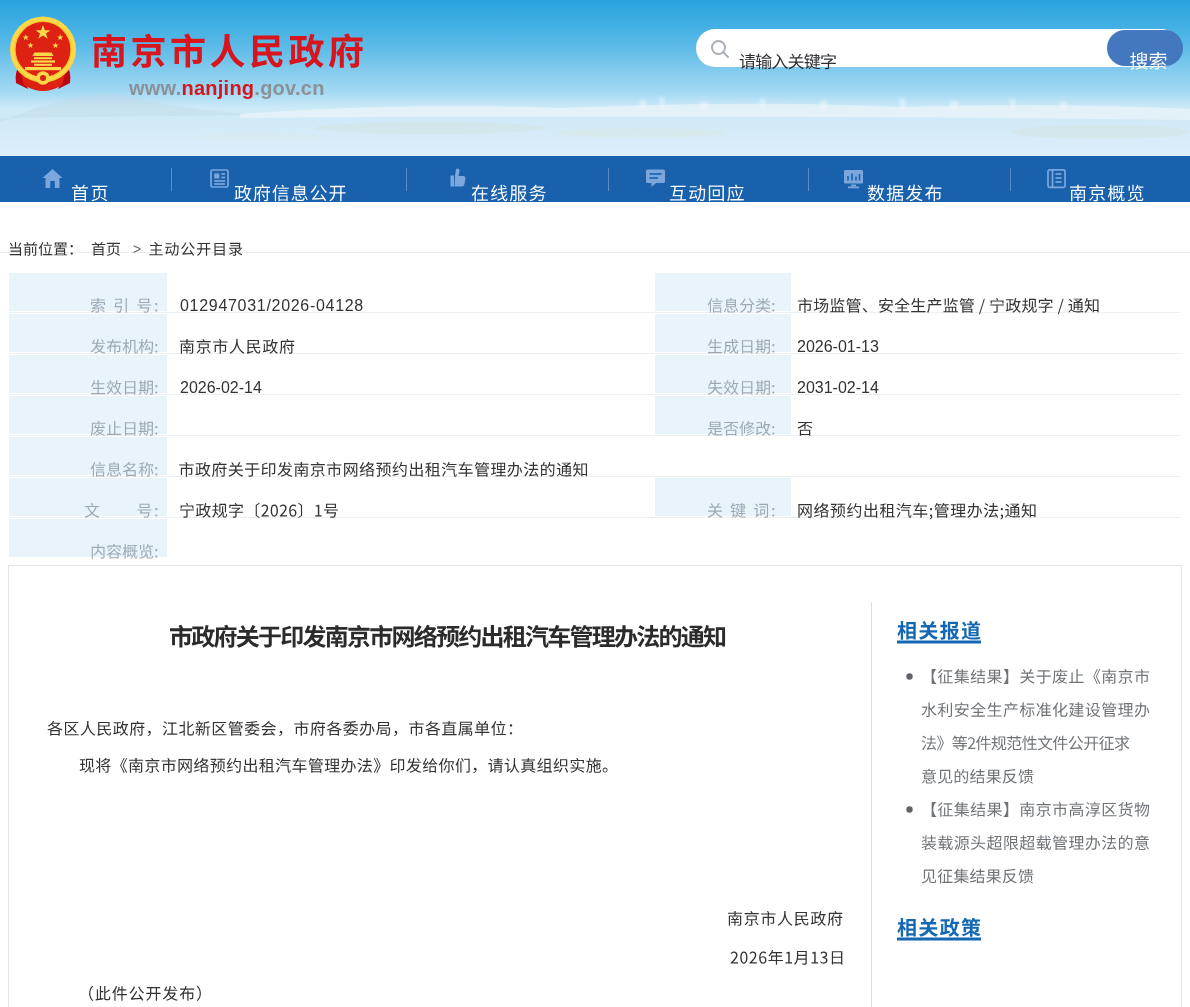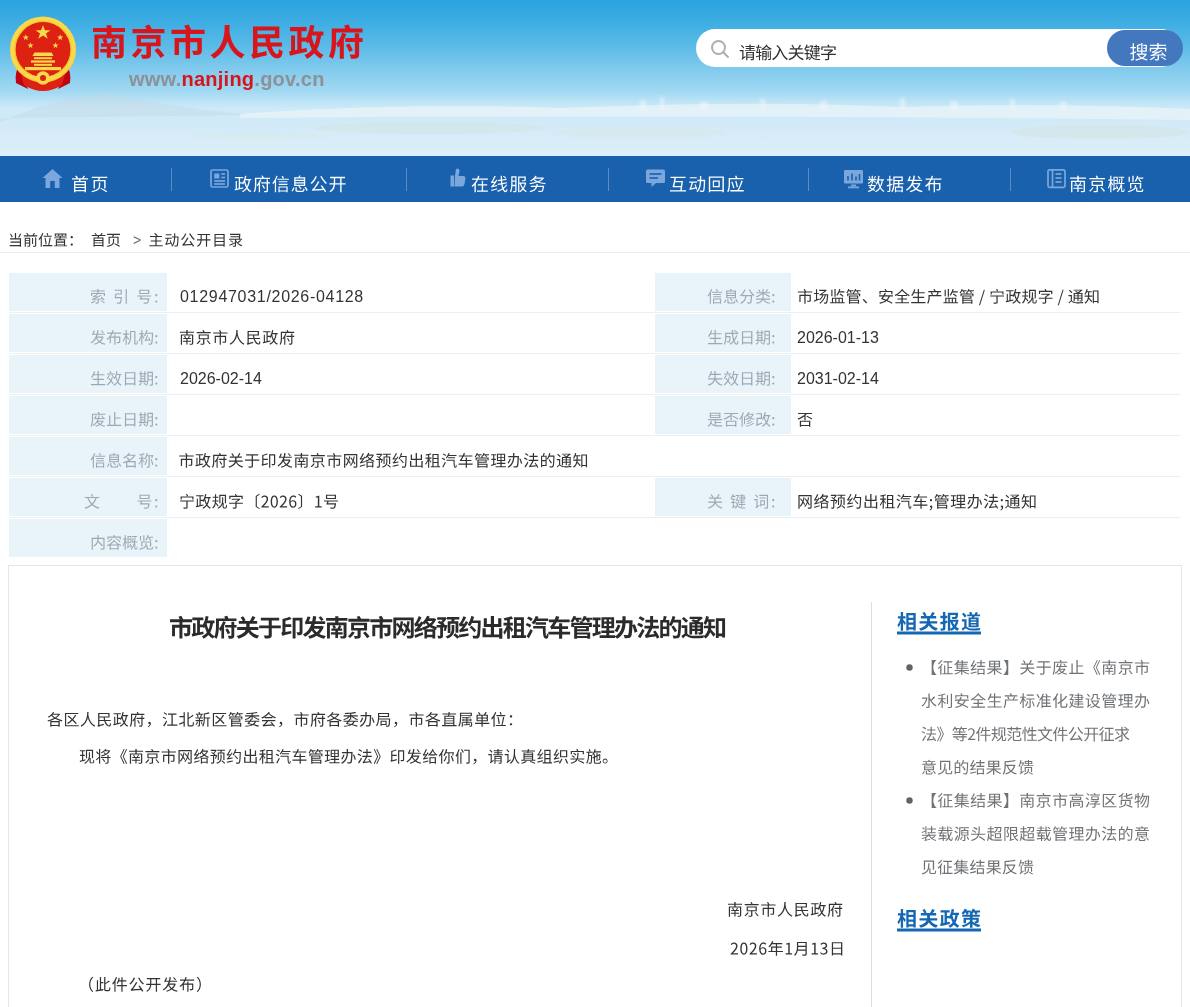--- a/index.html
+++ b/index.html
@@ -185,21 +185,21 @@
 <div class="hair" style="left:9px;top:312px;width:1172px"></div>
 <div class="hair" style="left:9px;top:353px;width:1172px"></div>
 <div class="hair" style="left:9px;top:394px;width:1172px"></div>
 <div class="hair" style="left:9px;top:435px;width:1172px"></div>
 <div class="hair" style="left:9px;top:476px;width:1172px"></div>
 <div class="hair" style="left:9px;top:517px;width:1172px"></div>
 
 <div class="contentbox"></div>
 <div class="divider"></div>
 
-<div class="abs" style="left:0;top:4px;width:1190px;height:834px">
+<div class="abs" style="left:0;top:13px;width:1190px;height:834px">
 <svg class="txt" width="1190" height="1007" viewBox="0 0 1190 1007">
       <defs>
         <path id="gB5357" d="M436 -843V-767H56V-655H436V-580H94V87H214V-470H406L314 -443C333 -411 354 -368 364 -337H276V-244H440V-178H255V-82H440V61H553V-82H745V-178H553V-244H723V-337H636C655 -367 676 -403 697 -441L596 -469C582 -430 556 -375 535 -339L542 -337H390L466 -362C455 -393 432 -437 410 -470H784V-33C784 -18 778 -13 760 -13C744 -12 682 -12 633 -15C648 13 667 57 672 87C753 87 812 86 853 69C893 53 907 25 907 -33V-580H567V-655H944V-767H567V-843Z"></path>
         <path id="gB4eac" d="M291 -466H709V-358H291ZM666 -146C726 -81 802 12 835 69L941 -2C904 -58 824 -145 764 -207ZM209 -205C174 -142 102 -60 40 -9C65 10 105 44 127 67C195 8 272 -82 326 -162ZM403 -822C417 -796 433 -765 446 -736H57V-618H942V-736H588C572 -773 543 -823 521 -859ZM171 -569V-254H441V-38C441 -25 436 -22 419 -22C402 -22 339 -21 288 -23C304 9 321 58 326 93C407 93 468 92 511 75C557 58 568 26 568 -34V-254H836V-569Z"></path>
         <path id="gB5e02" d="M395 -824C412 -791 431 -750 446 -714H43V-596H434V-485H128V-14H249V-367H434V84H559V-367H759V-147C759 -135 753 -130 737 -130C721 -130 662 -130 612 -132C628 -100 647 -49 652 -14C730 -14 787 -16 830 -34C871 -53 884 -87 884 -145V-485H559V-596H961V-714H588C572 -754 539 -815 514 -861Z"></path>
         <path id="gB4eba" d="M421 -848C417 -678 436 -228 28 -10C68 17 107 56 128 88C337 -35 443 -217 498 -394C555 -221 667 -24 890 82C907 48 941 7 978 -22C629 -178 566 -553 552 -689C556 -751 558 -805 559 -848Z"></path>
         <path id="gB6c11" d="M111 95C143 77 193 67 498 -8C492 -35 486 -88 485 -122L235 -65V-252H496C552 -60 657 78 784 78C874 78 917 41 935 -126C902 -136 857 -160 831 -184C825 -84 815 -41 790 -41C735 -41 670 -127 626 -252H913V-364H596C588 -400 582 -438 579 -477H842V-804H110V-98C110 -53 81 -25 57 -11C77 12 103 64 111 95ZM470 -364H235V-477H455C458 -438 463 -401 470 -364ZM235 -693H720V-588H235Z"></path>
         <path id="gB653f" d="M601 -850C579 -708 539 -572 476 -474V-500H362V-675H504V-791H44V-675H245V-159L181 -146V-555H73V-126L20 -117L42 4C171 -24 349 -63 514 -101L503 -211L362 -182V-387H476V-396C498 -377 521 -356 532 -342C544 -357 556 -373 567 -391C588 -310 615 -236 649 -170C599 -104 532 -52 444 -14C466 11 501 65 512 92C595 50 662 -1 716 -64C765 -2 824 50 896 88C914 56 951 10 978 -14C901 -50 839 -103 790 -170C848 -274 883 -401 906 -556H969V-667H683C698 -720 710 -775 720 -831ZM647 -556H786C772 -455 752 -366 719 -291C685 -366 660 -451 642 -543Z"></path>
         <path id="gB5e9c" d="M496 -290C530 -230 572 -148 591 -98L692 -144C671 -194 630 -271 593 -330ZM746 -617V-484H483V-373H746V-45C746 -31 740 -27 724 -26C707 -26 651 -26 601 -28C617 5 634 56 638 90C717 90 774 88 813 69C853 50 865 18 865 -44V-373H960V-484H865V-617ZM395 -633C366 -532 304 -407 226 -334C242 -306 266 -250 275 -220C293 -236 311 -255 328 -274V88H440V-438C468 -491 493 -546 512 -599ZM449 -831C459 -808 471 -780 481 -753H104V-446C104 -305 99 -106 25 28C54 40 109 75 131 96C213 -51 226 -290 226 -446V-642H959V-753H620C607 -787 589 -828 571 -862Z"></path>
         <path id="gR8bf7" d="M107 -772C159 -725 225 -659 256 -617L307 -670C276 -711 208 -773 155 -818ZM42 -526V-454H192V-88C192 -44 162 -14 144 -2C157 13 177 44 184 62C198 41 224 20 393 -110C385 -125 373 -154 368 -174L264 -96V-526ZM494 -212H808V-130H494ZM494 -265V-342H808V-265ZM614 -840V-762H382V-704H614V-640H407V-585H614V-516H352V-458H960V-516H688V-585H899V-640H688V-704H929V-762H688V-840ZM424 -400V79H494V-75H808V-5C808 7 803 11 790 12C776 13 728 13 677 11C687 29 696 57 699 76C770 76 816 76 843 64C872 53 880 33 880 -4V-400Z"></path>

